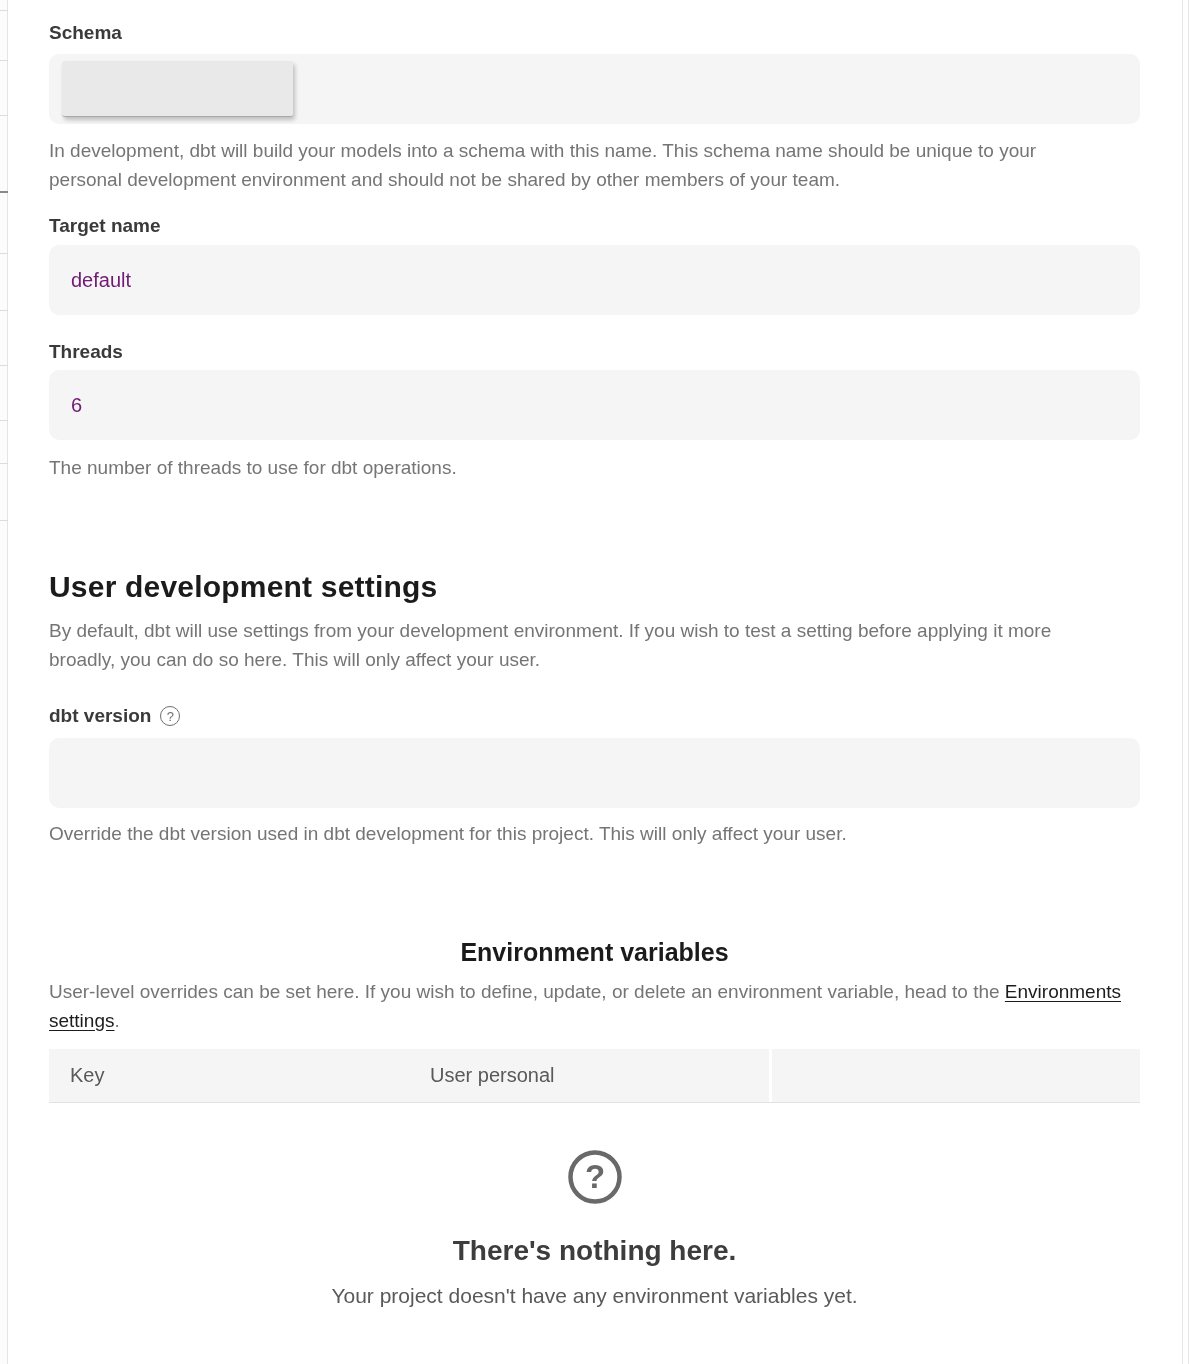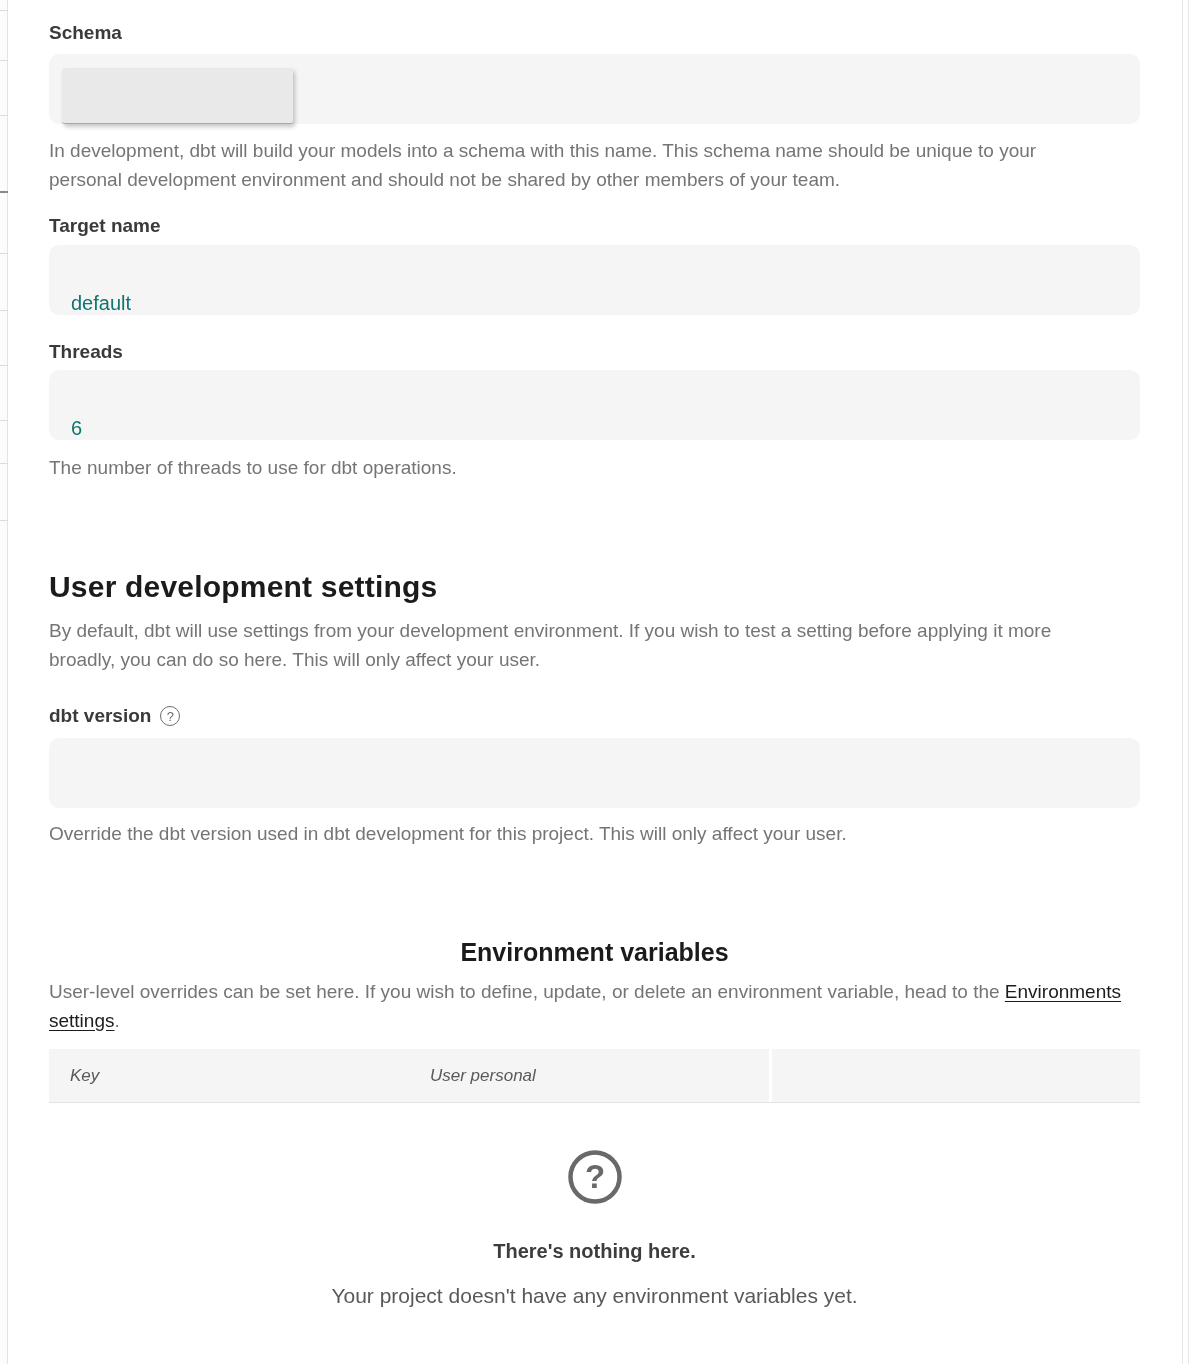--- a/index.html
+++ b/index.html
@@ -32,22 +32,22 @@
     width:1px; background:#e7e7e7;
   }
 
   .main { margin-left:49px; width:1091px; padding-top:22px; }
 
   .field-label {
     font-size:19px; font-weight:700; color:#3a3a3a; line-height:22px;
   }
   .input {
     height:70px; background:#f5f5f5; border-radius:10px;
-    display:flex; align-items:flex-end; padding:0 22px;
-    font-size:20px; color:#0f766e;
+    display:flex; align-items:center; padding:0 22px;
+    font-size:20px; color:#701a75;
   }
   .skeleton {
     width:231px; height:56px; margin-left:-9px;
     background:#e9e9e9; border-radius:3px;
     border-bottom:1px solid #a9a9a9;
     box-shadow:2px 3px 4px rgba(0,0,0,0.22);
   }
   .help-text {
     font-size:19px; line-height:29px; color:#757575;
   }
@@ -84,29 +84,29 @@
   }
   .envvars-desc { margin-top:9px; max-width:1095px; }
   .envvars-desc a {
     color:#1c1c1c; text-decoration:underline; text-underline-offset:3px;
   }
 
   .env-table-header {
     margin-top:14px;
     display:grid; grid-template-columns:360px 360px 193px 1fr;
     height:54px; background:#f5f5f5; border-bottom:1px solid #e2e2e2;
-    align-items:center; font-size:17px; color:#595959;font-style:italic;
+    align-items:center; font-size:20px; color:#595959;
   }
   .env-table-header .cell { padding-left:21px; }
   .env-table-header .cell.actions { border-left:3px solid #ffffff; height:100%; }
 
   .empty-state { text-align:center; }
   .empty-icon { margin-top:46px; }
   .empty-title {
-    margin-top:27px; font-size:20px; font-weight:700; color:#3d3d3d; line-height:30px;
+    margin-top:27px; font-size:28px; font-weight:700; color:#3d3d3d; line-height:30px;
   }
   .empty-subtitle {
     margin-top:17px; font-size:21px; color:#595959; line-height:26px;
   }
 </style>
 </head>
 <body>
 
 <div class="left-rail">
   <span class="tick" style="top:10px"></span>

